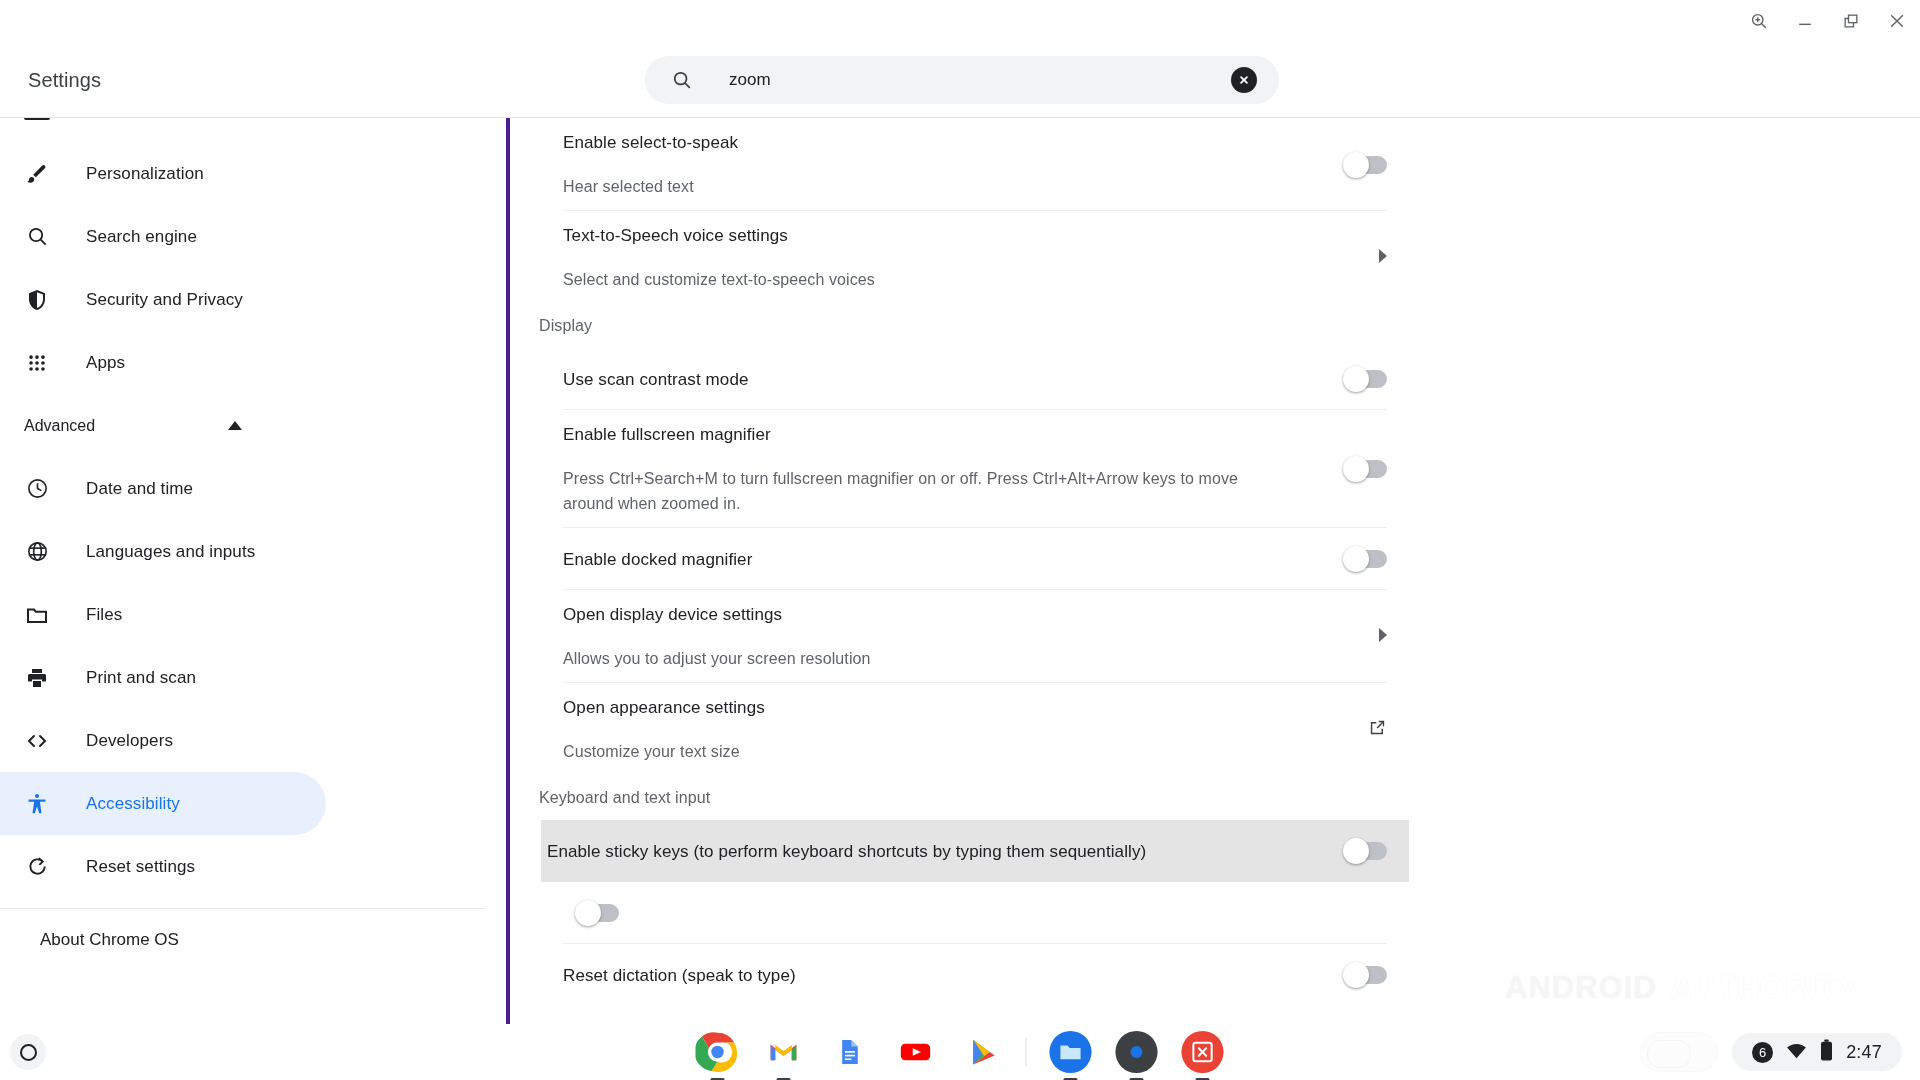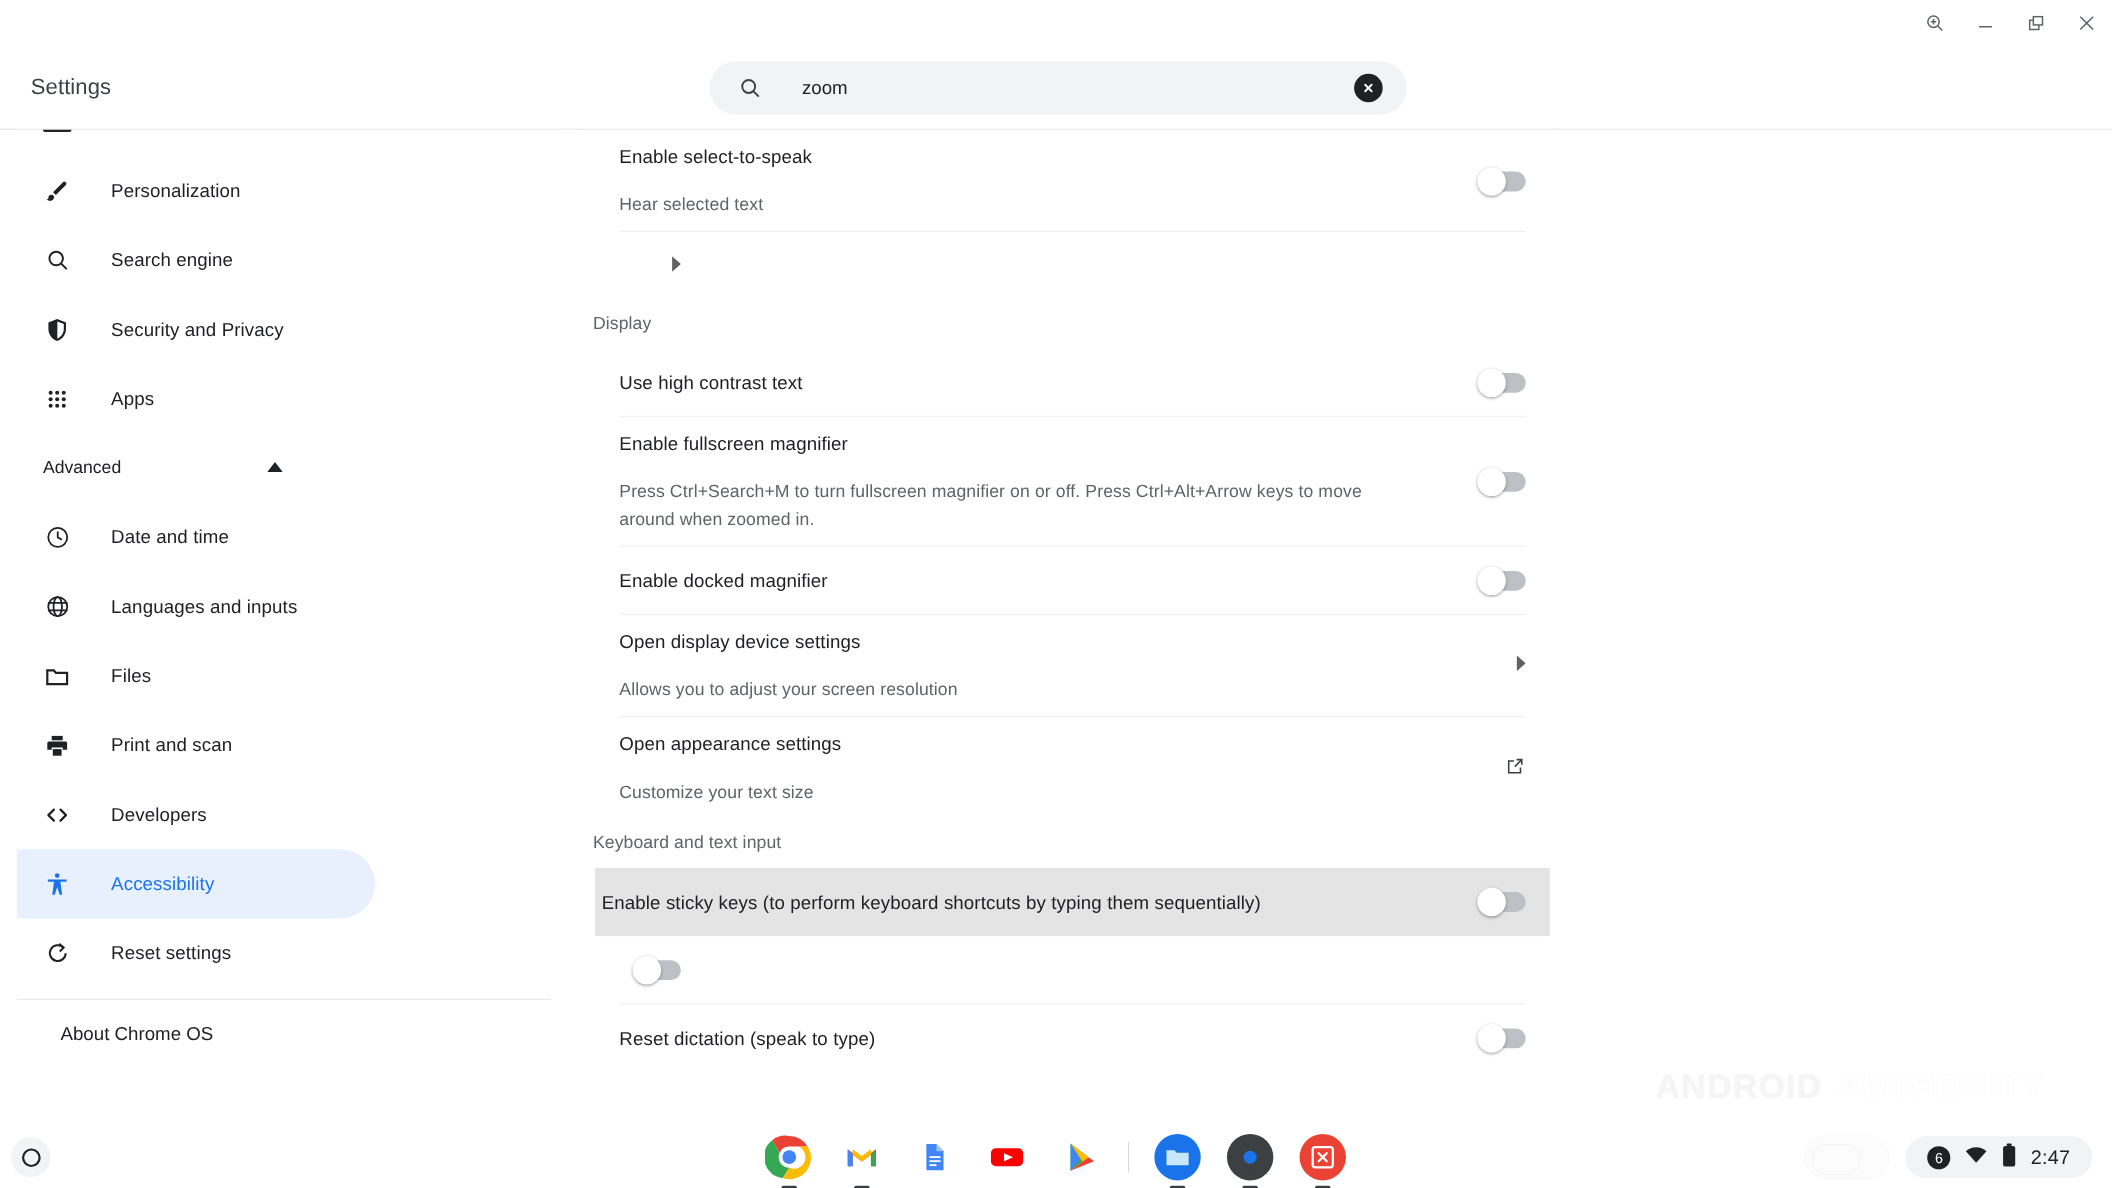--- a/index.html
+++ b/index.html
@@ -50,22 +50,22 @@
   }
 
   
   .content-wrap {
     position: absolute; top: 117px; left: 0; width: 1920px; height: 907px;
     background: #ffffff; border-top: 1px solid #e3e3e3;
   }
 
   
   .sidebar {
-    position: absolute; top: 0; left: 15px; width: 510px; height: 907px;
-    background: #ffffff; border-right: 1px solid #4c1d95;
+    position: absolute; top: 0; left: 0; width: 510px; height: 907px;
+    background: #ffffff; border-right: 4px solid #4c1d95;
     overflow: hidden;
     text-decoration: underline;
   }
   .nav-partial {
     position: absolute; top: -6px; left: 24px; width: 26px; height: 8px;
     background: #202124; border-radius: 2px;
   }
   .nav-list { position: absolute; top: 24px; left: 0; width: 510px; }
   .nav-item {
     height: 63px; display: flex; align-items: center;
@@ -419,36 +419,40 @@
               <div class="row-sub">Hear selected text</div>
             </div>
             <div class="row-ctl">
               <div class="toggle">
                   <div class="knob"></div>
                 </div>
             </div>
           </div>
 
           <div class="row">
+            <div class="row-text">
+              <div class="row-title">Text-to-Speech voice settings</div>
+              <div class="row-sub">Select and customize text-to-speech voices</div>
+            </div>
             <div class="row-ctl">
               <span class="chev">
                 <svg width="9" height="14" viewBox="0 0 9 14">
                     <polygon points="1,0 9,7 1,14" fill="#5f6368"></polygon>
                   </svg>
               </span>
             </div>
           </div>
         </div>
 
         <div class="section-head">Display</div>
         <div class="rows">
 
           <div class="row divider">
             <div class="row-text">
-              <div class="row-title">Use high contrast text</div>
+              <div class="row-title">Use scan contrast mode</div>
             </div>
             <div class="row-ctl">
               <div class="toggle">
                   <div class="knob"></div>
                 </div>
             </div>
           </div>
 
           <div class="row divider">
             <div class="row-text">

